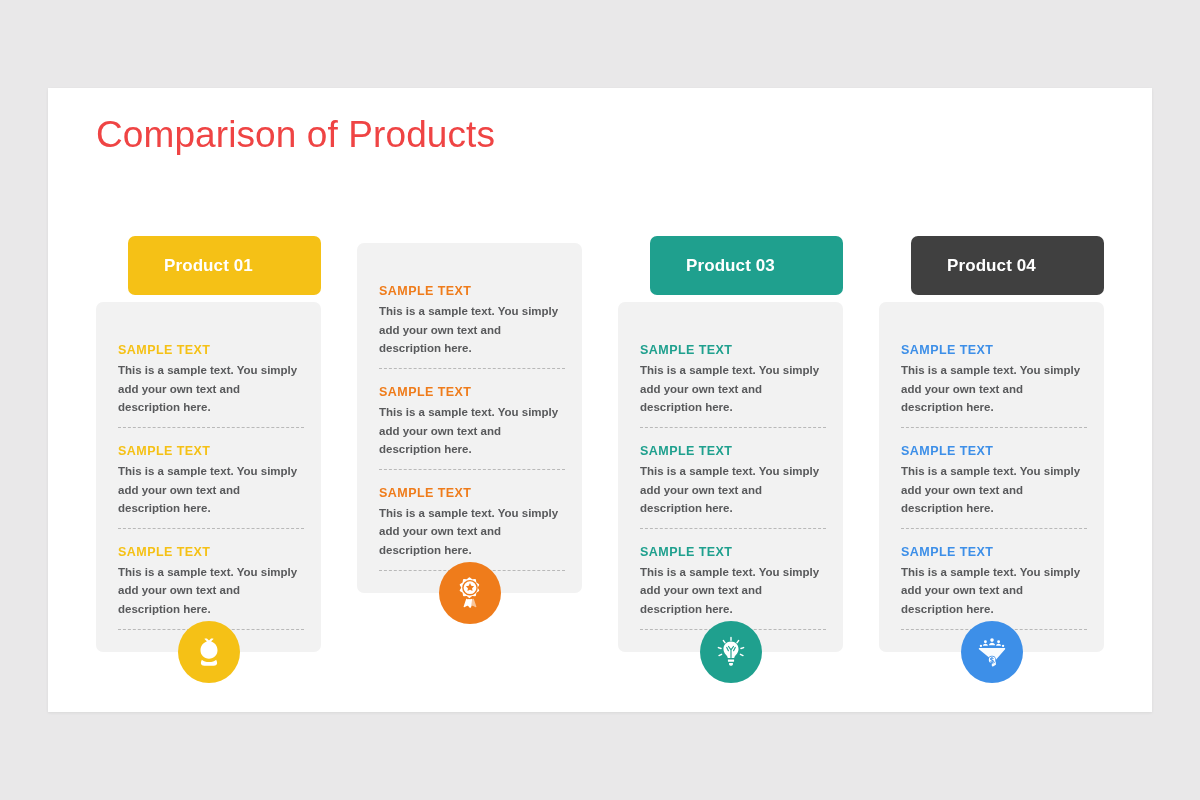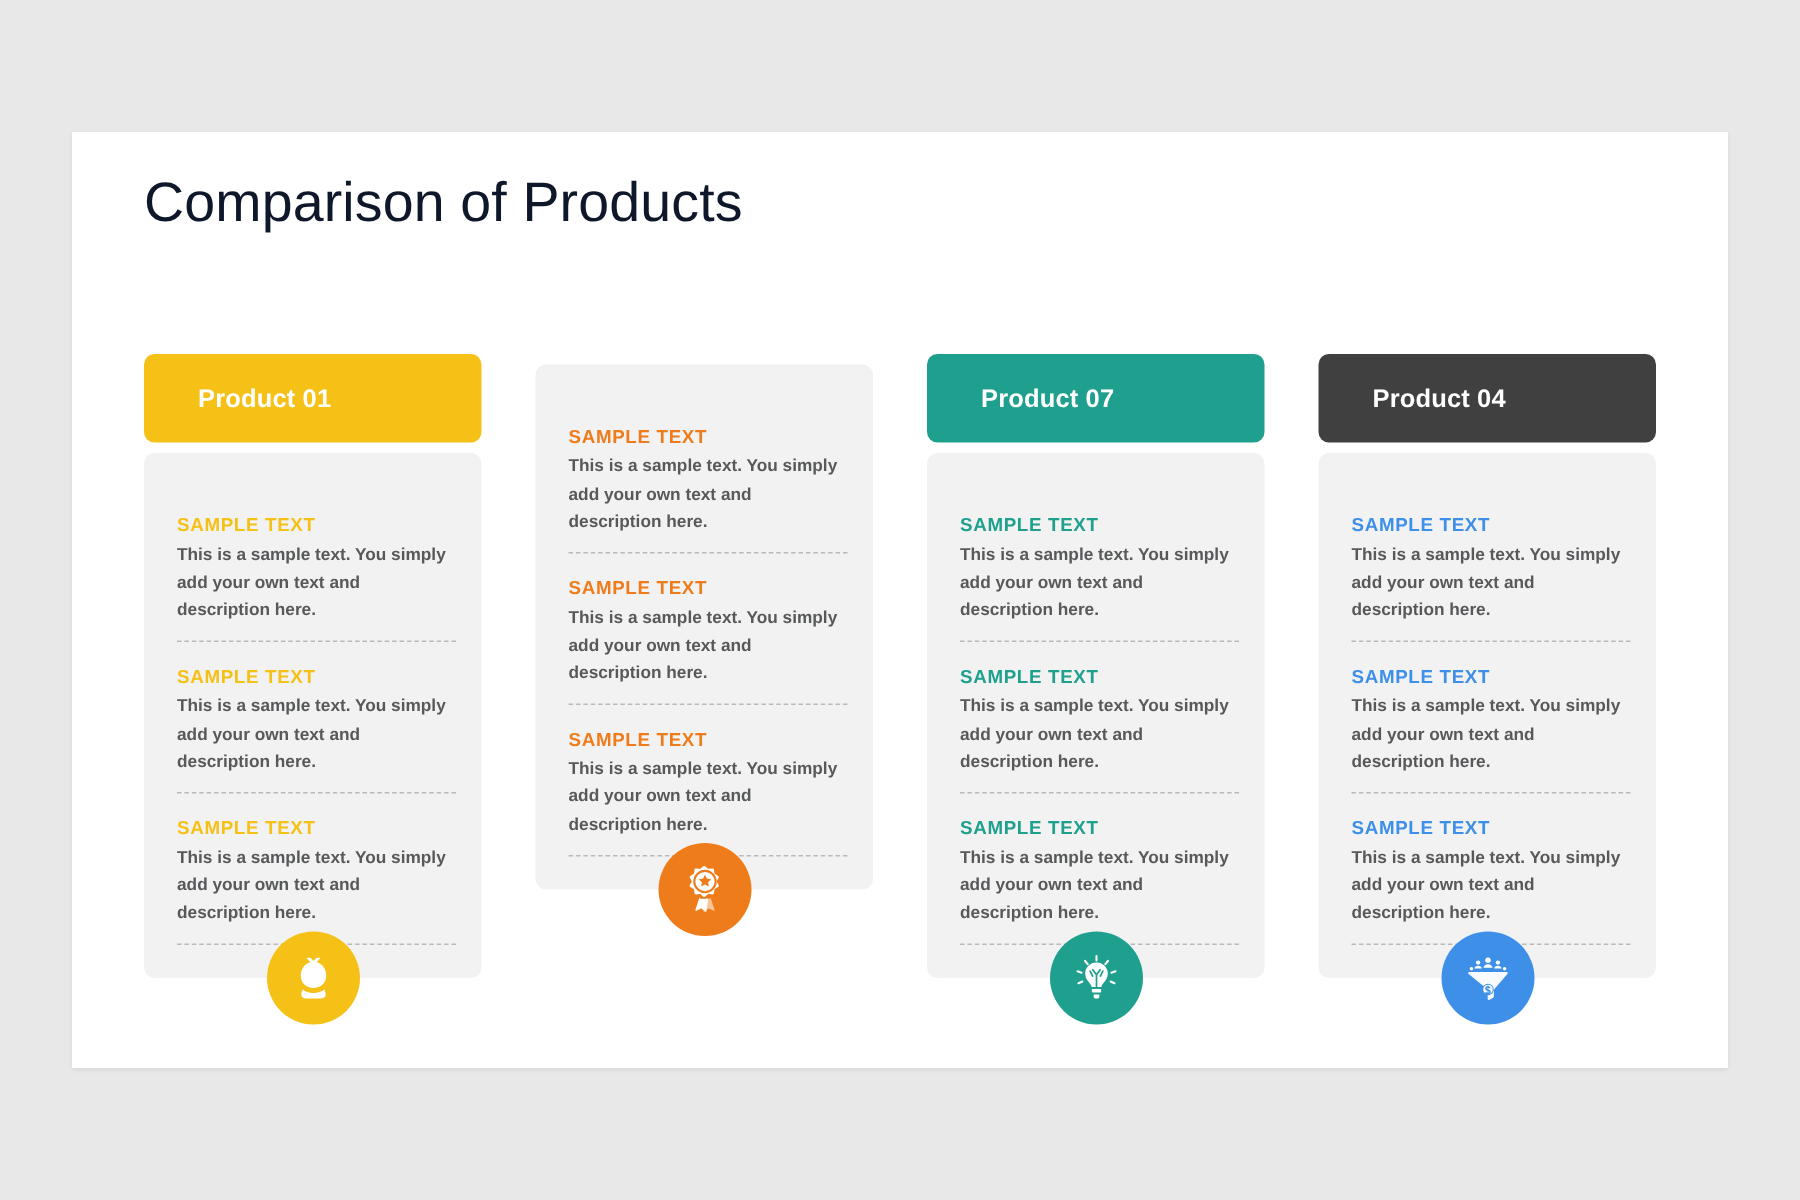--- a/index.html
+++ b/index.html
@@ -27,21 +27,21 @@
 
   #header-block {
     position: absolute;
     left: 48px;
     top: 26px;
   }
 
   #slide-title {
     font-size: 37px;
     font-weight: 400;
-    color: #0f172a;
+    color: #ef4444;
     letter-spacing: 0.1px;
     line-height: 1.15;
     margin: 0;
     white-space: nowrap;
   }
 
   #slide-subtitle {
     font-size: 14.5px;
     font-weight: 400;
     color: #595959;
@@ -63,20 +63,21 @@
     position: relative;
   }
 
   .card-header {
     height: 59px;
     border-radius: 7px;
     display: flex;
     align-items: center;
     box-sizing: border-box;
     padding-left: 36px;
+    margin-left: 32px;
   }
 
   .card-header-label {
     color: #ffffff;
     font-size: 17px;
     font-weight: 700;
     letter-spacing: 0.1px;
   }
 
   .card-body {
@@ -183,21 +184,21 @@
       <path d="M38.6 41.2 44 57.4c.3.9-.6 1.6-1.4 1.2l-5.5-2.7a.9.9 0 0 0-1 .1l-4.4 3.6c-.6.5-1.5.1-1.6-.6l-2.2-16.1a18 18 0 0 0 10.7.3z" opacity="0.55"></path>
       <path d="m32 2.8 3.5 2.9c.4.3.9.5 1.4.4l4.5-.5c.9-.1 1.7.5 1.8 1.4l.6 4.5c.1.5.3 1 .8 1.2l3.9 2.3c.8.5 1 1.5.6 2.3l-2.3 3.9c-.3.4-.3 1 0 1.4l2.3 3.9c.4.8.2 1.8-.6 2.3l-3.9 2.3c-.5.2-.7.7-.8 1.2l-.6 4.5c-.1.9-.9 1.5-1.8 1.4l-4.5-.5c-.5-.1-1 .1-1.4.4L32 41a1.6 1.6 0 0 1-2.1 0l-3.4-2.9c-.4-.3-.9-.5-1.4-.4l-4.5.5c-.9.1-1.7-.5-1.8-1.4l-.6-4.5c-.1-.5-.3-1-.8-1.2l-3.9-2.3a1.6 1.6 0 0 1-.6-2.3l2.3-3.9c.3-.4.3-1 0-1.4l-2.3-3.9a1.6 1.6 0 0 1 .6-2.3l3.9-2.3c.5-.2.7-.7.8-1.2l.6-4.5c.1-.9.9-1.5 1.8-1.4l4.5.5c.5.1 1-.1 1.4-.4l3.4-2.9a1.6 1.6 0 0 1 2.1 0z"></path>
       <circle cx="32" cy="22" r="13.4" fill="none" stroke="#ef7c1b" stroke-width="2.6"></circle>
       <path d="m32 13.4 2.4 4.9 5.4.8-3.9 3.8.9 5.4-4.8-2.5-4.8 2.5.9-5.4-3.9-3.8 5.4-.8z" fill="#ef7c1b"></path>
     </svg>
           </div>
         </div>
       </div>
       <div class="card">
         <div class="card-header" style="background: rgb(31, 160, 142);">
-          <span class="card-header-label">Product 07</span>
+          <span class="card-header-label">Product 03</span>
         </div>
         <div class="card-body">
           <p class="row-title" style="color: rgb(31, 160, 142);">SAMPLE TEXT</p>
           <p class="row-desc">This is a sample text. You simply add your own text and description here.</p>
           <hr class="divider">
           <p class="row-title" style="color: rgb(31, 160, 142);">SAMPLE TEXT</p>
           <p class="row-desc">This is a sample text. You simply add your own text and description here.</p>
           <hr class="divider">
           <p class="row-title" style="color: rgb(31, 160, 142);">SAMPLE TEXT</p>
           <p class="row-desc">This is a sample text. You simply add your own text and description here.</p>

